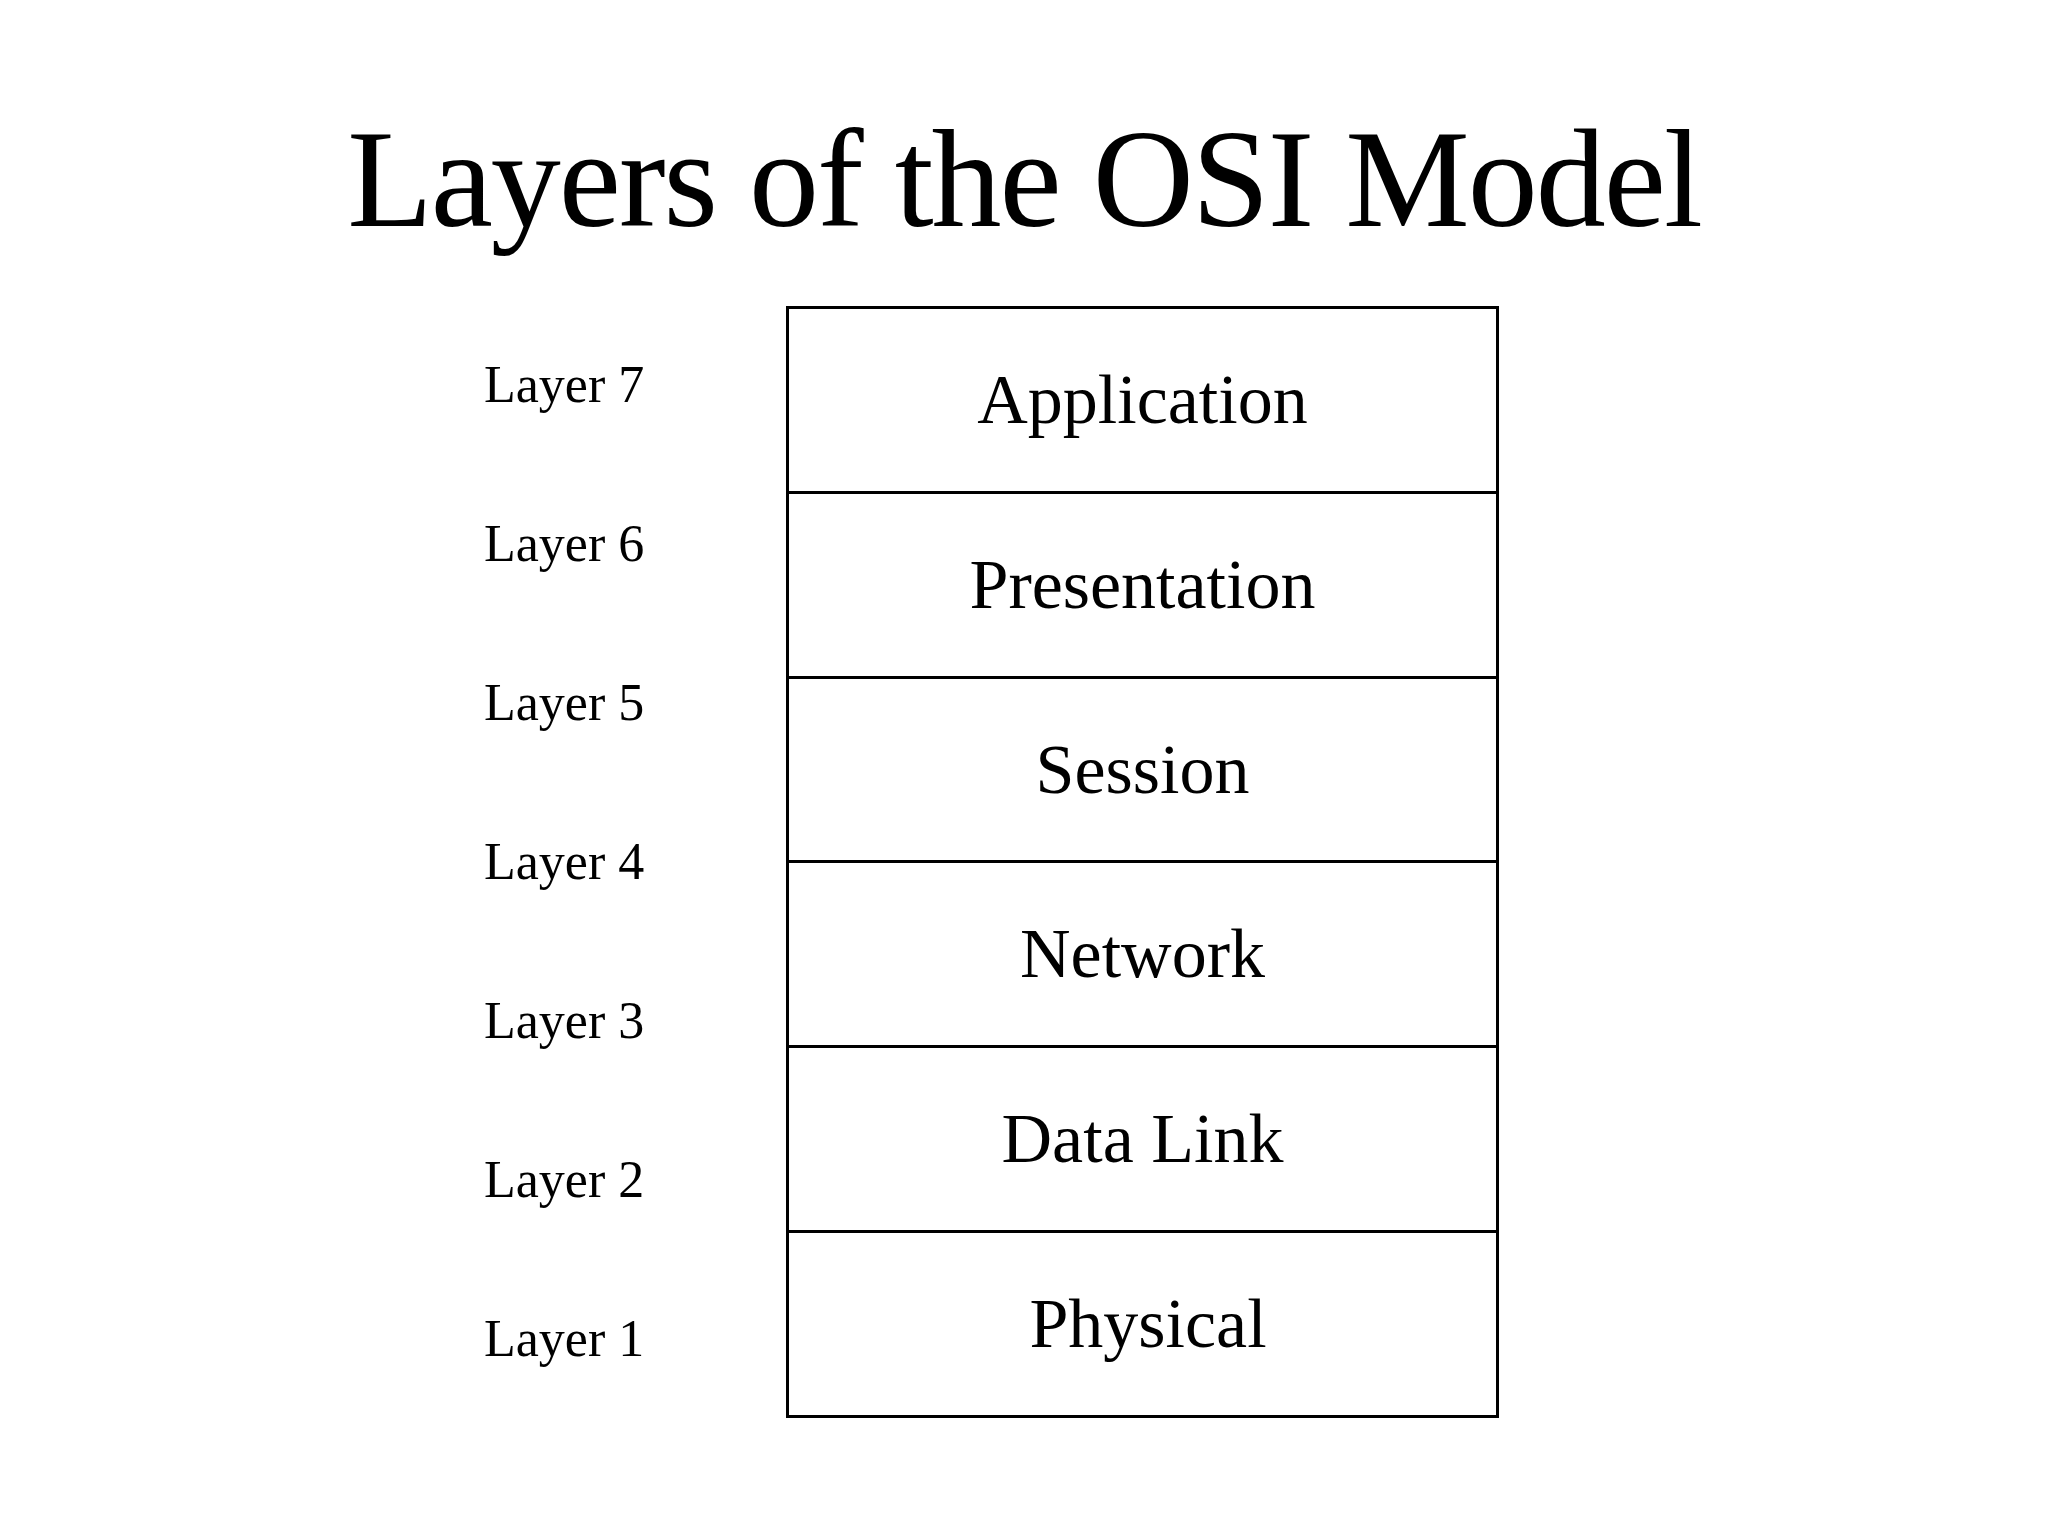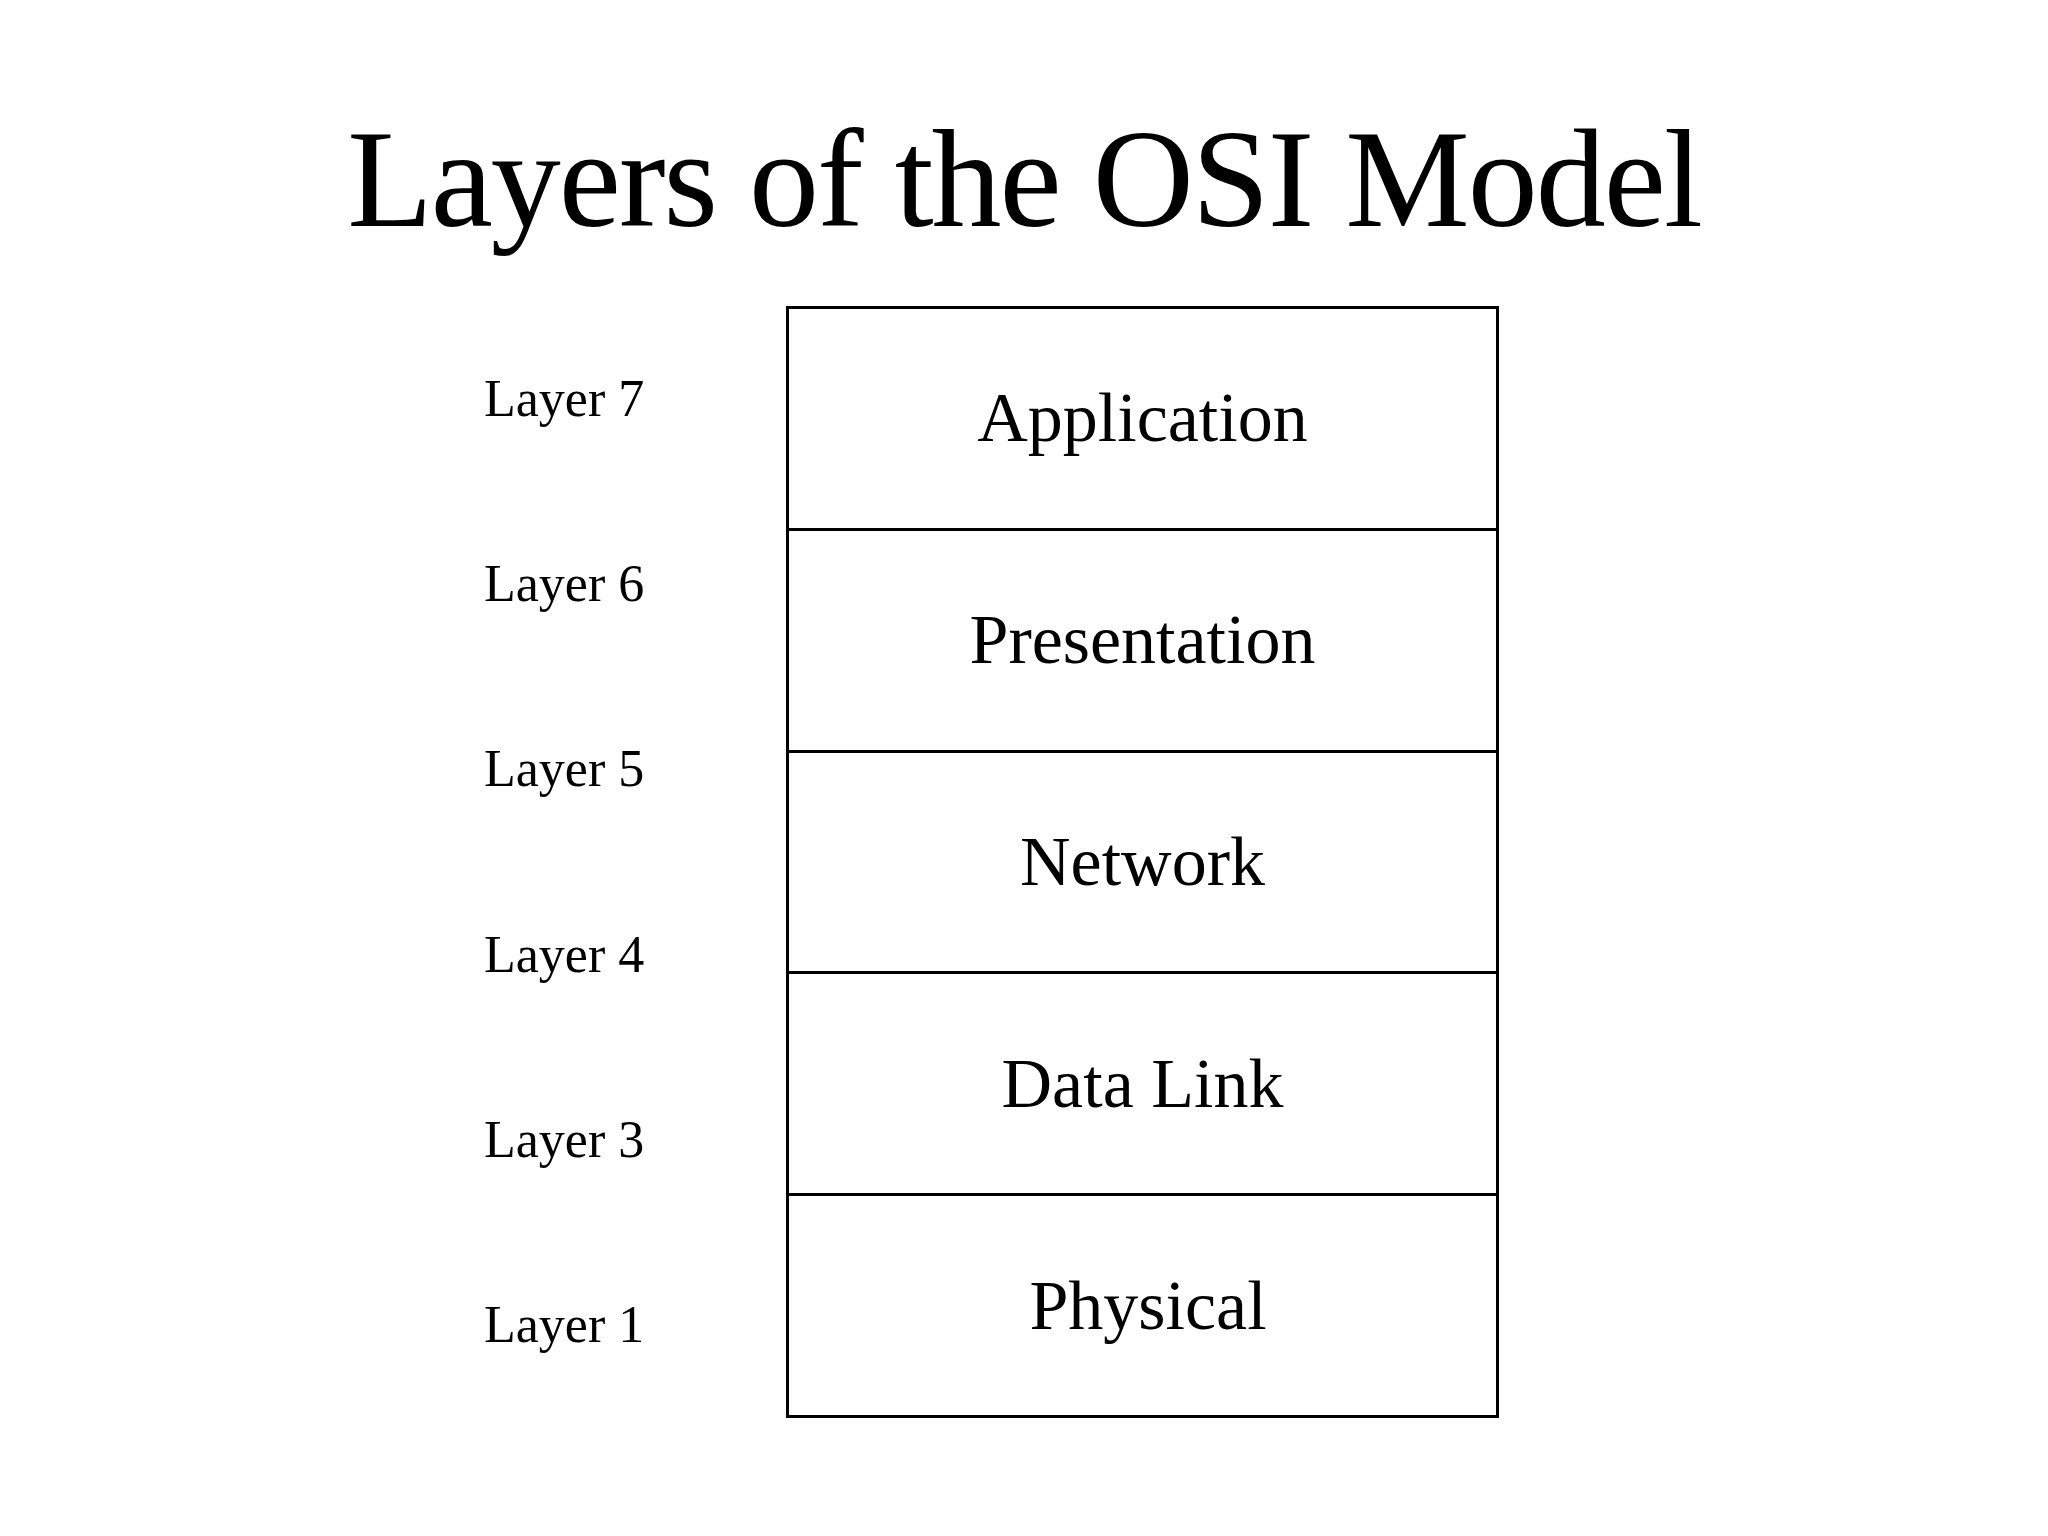--- a/index.html
+++ b/index.html
@@ -85,29 +85,33 @@
 <div class="slide">
 
   <div class="slide-title">Layers of the OSI Model</div>
 
   <div class="layer-labels">
     <div class="layer-label-cell">Layer 7</div>
     <div class="layer-label-cell">Layer 6</div>
     <div class="layer-label-cell">Layer 5</div>
     <div class="layer-label-cell">Layer 4</div>
     <div class="layer-label-cell">Layer 3</div>
+    <div class="layer-label-cell">Layer 2</div>
     <div class="layer-label-cell">Layer 1</div>
   </div>
 
   <div class="osi-stack">
     <div class="osi-box">
       <span class="osi-box-label">Application</span>
     </div>
     <div class="osi-box">
       <span class="osi-box-label">Presentation</span>
+    </div>
+    <div class="osi-box">
+      <span class="osi-box-label">Session</span>
     </div>
     <div class="osi-box">
       <span class="osi-box-label">Network</span>
     </div>
     <div class="osi-box">
       <span class="osi-box-label">Data Link</span>
     </div>
     <div class="osi-box">
       <span class="osi-box-label">Physical</span>
     </div>

